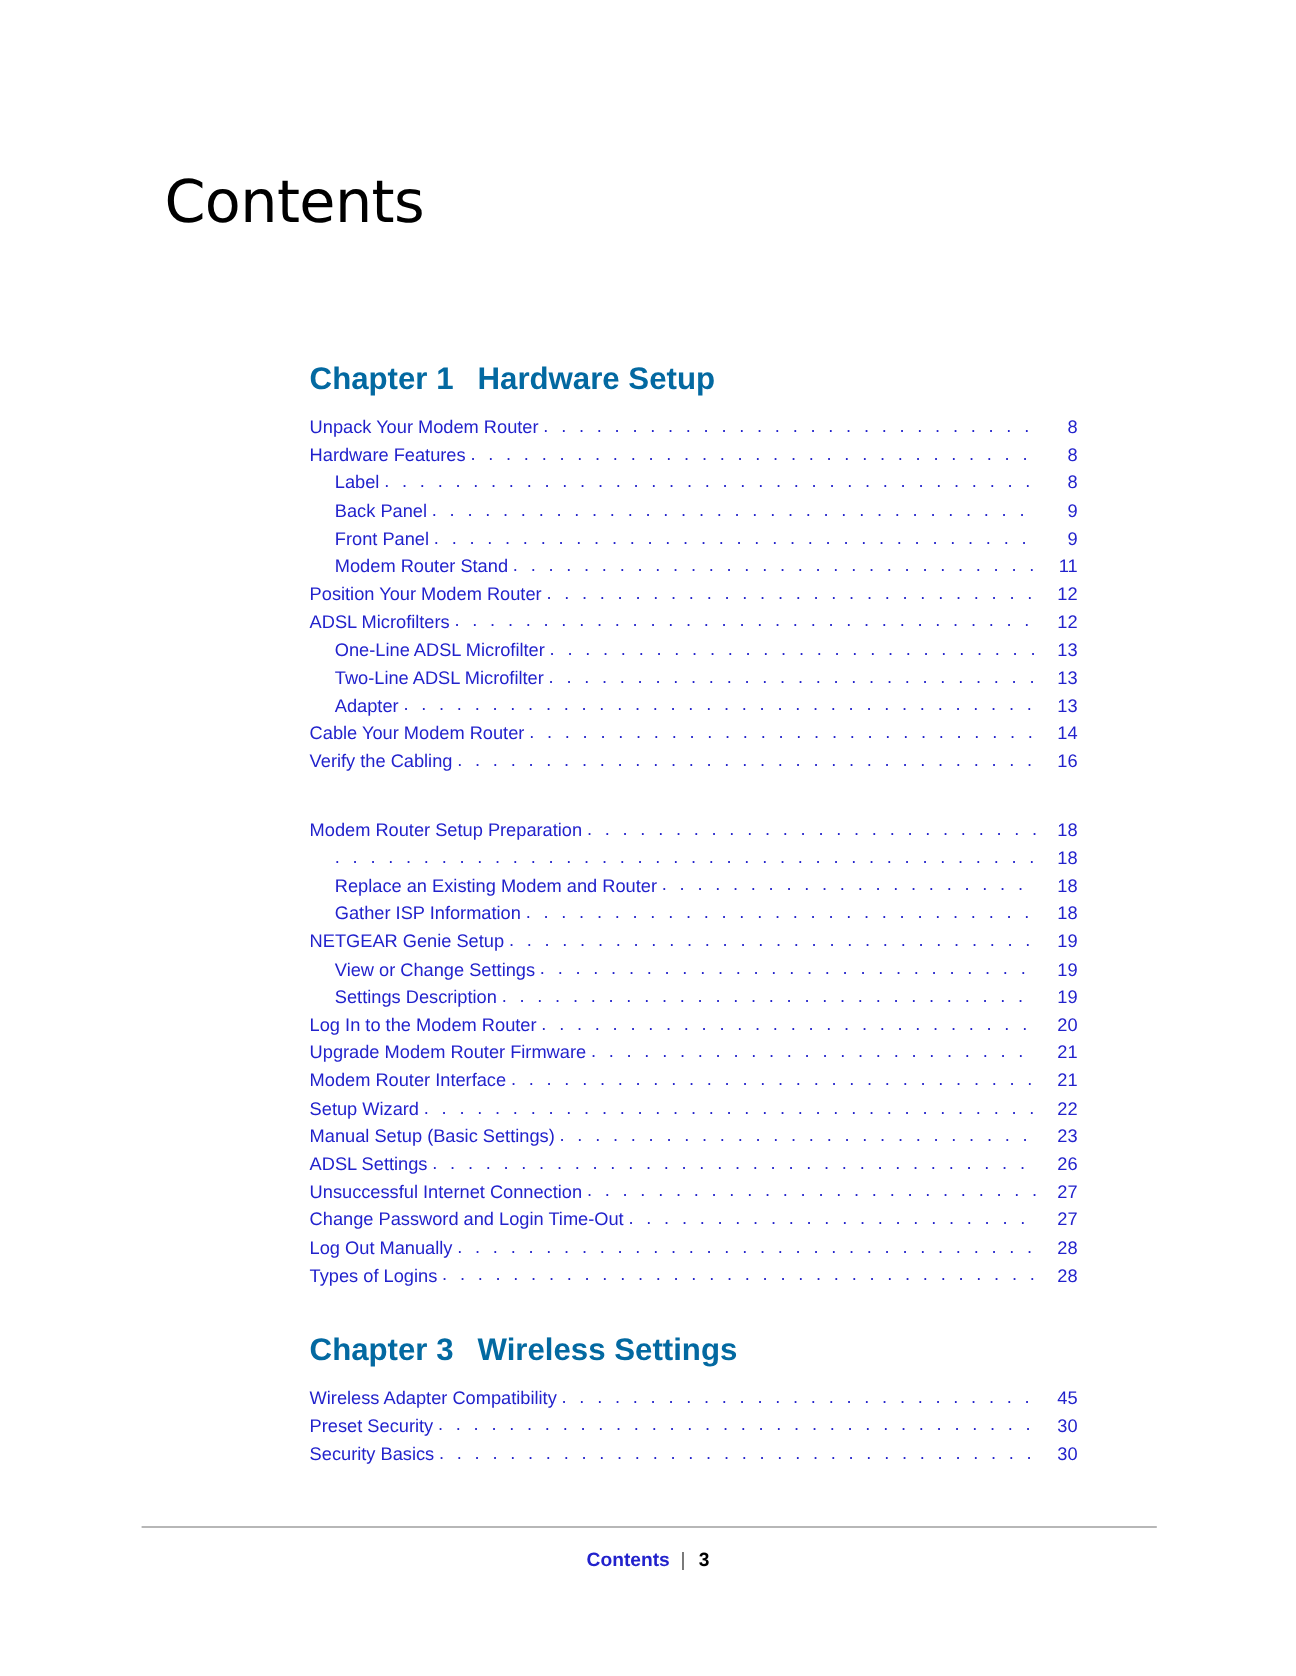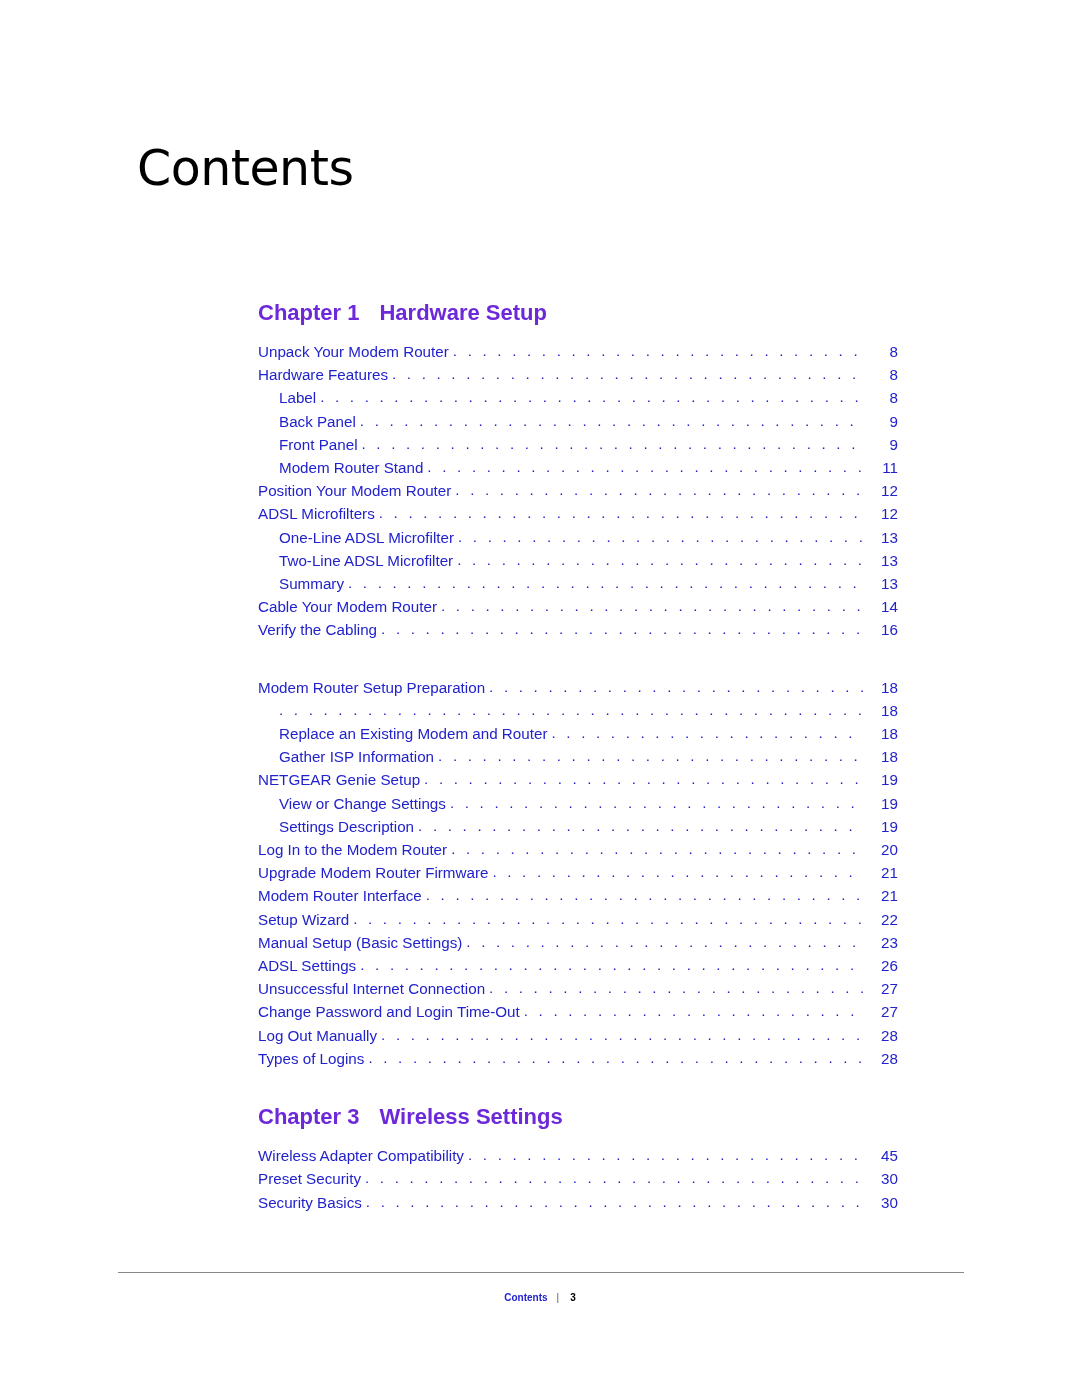--- a/index.html
+++ b/index.html
@@ -31,23 +31,23 @@
     color: #000000;
     font-family: "DejaVu Sans", sans-serif;
   }
   .toc {
     position: absolute;
     left: 258px;
     top: 300px;
     width: 640px;
   }
   .chapter-head {
-    font-size: 22px;
+    font-size: 26px;
     font-weight: bold;
-    color: #6d28d9;
+    color: #0369a1;
     margin-bottom: 14px;
     white-space: nowrap;
   }
   .chapter-head .num {
     display: inline-block;
   }
   .chapter-head .chapter-title {
     display: inline-block;
     margin-left: 20px;
   }
@@ -92,21 +92,21 @@
     width: 846px;
     height: 1px;
     background: #888888;
   }
   .footer {
     position: absolute;
     left: 0;
     top: 1292px;
     width: 1080px;
     text-align: center;
-    font-size: 10px;
+    font-size: 16px;
     font-weight: bold;
   }
   .footer .ftitle {
     color: #2222cc;
   }
   .footer .fsep {
     color: #555555;
     font-weight: normal;
     margin: 0 11px 0 9px;
   }
@@ -171,21 +171,21 @@
           <span class="label">One-Line ADSL Microfilter</span>
           <span class="leader">. . . . . . . . . . . . . . . . . . . . . . . . . . . . . . . . . . . . . . . . . . . . . . . . . . . . . . . . . . . . . . . . . . . . . . . . . . . . . . . . . . . . . . . . . . </span>
           <span class="pageno">13</span>
         </div>
         <div class="entry lvl2">
           <span class="label">Two-Line ADSL Microfilter</span>
           <span class="leader">. . . . . . . . . . . . . . . . . . . . . . . . . . . . . . . . . . . . . . . . . . . . . . . . . . . . . . . . . . . . . . . . . . . . . . . . . . . . . . . . . . . . . . . . . . </span>
           <span class="pageno">13</span>
         </div>
         <div class="entry lvl2">
-          <span class="label">Summary</span>
+          <span class="label">Adapter</span>
           <span class="leader">. . . . . . . . . . . . . . . . . . . . . . . . . . . . . . . . . . . . . . . . . . . . . . . . . . . . . . . . . . . . . . . . . . . . . . . . . . . . . . . . . . . . . . . . . . </span>
           <span class="pageno">13</span>
         </div>
         <div class="entry">
           <span class="label">Cable Your Modem Router</span>
           <span class="leader">. . . . . . . . . . . . . . . . . . . . . . . . . . . . . . . . . . . . . . . . . . . . . . . . . . . . . . . . . . . . . . . . . . . . . . . . . . . . . . . . . . . . . . . . . . </span>
           <span class="pageno">14</span>
         </div>
         <div class="entry">
           <span class="label">Verify the Cabling</span>

